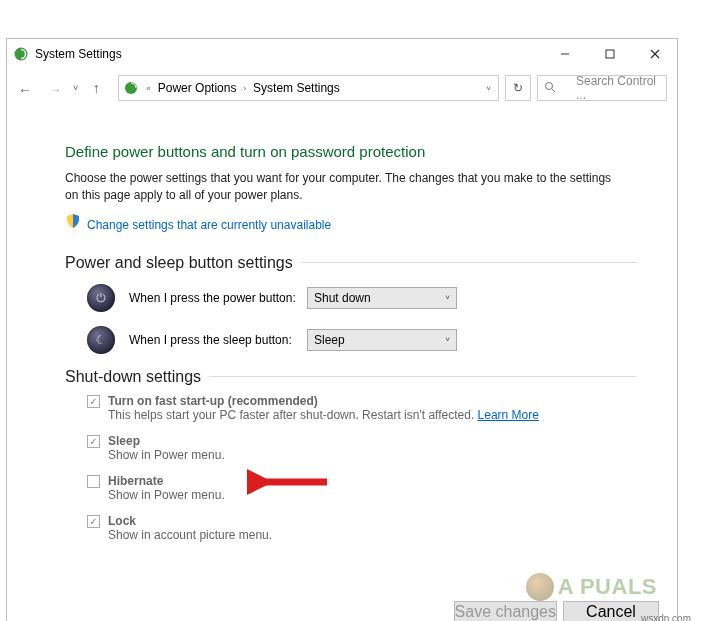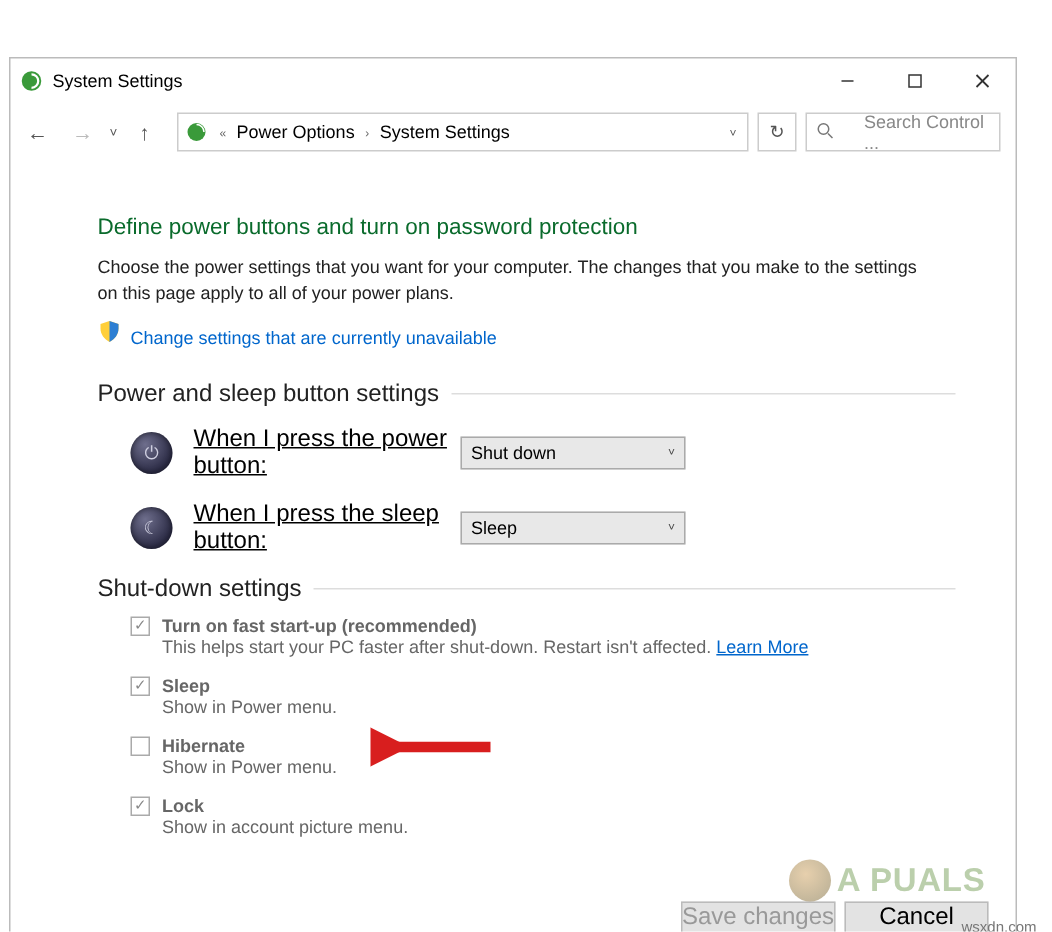--- a/index.html
+++ b/index.html
@@ -124,21 +124,21 @@
     border-radius: 50%;
     background: radial-gradient(circle at 35% 30%, #6e6e8c 0%, #2c2c46 70%);
     display: flex; align-items: center; justify-content: center;
     margin-right: 14px;
     box-shadow: inset 0 0 4px #0008;
   }
   .circle-inner {
     color: #cfcfe0;
     font-size: 12px;
   }
-  .btn-label { width: 178px; font-size: 16px; text-decoration: underline; }
+  .btn-label { width: 178px; font-size: 12px; }
   .select {
     width: 150px; height: 22px;
     background: #e8e8e8;
     border: 1px solid #aaa;
     display: flex; align-items: center;
     padding: 0 6px; font-size: 12px;
   }
   .select-arrow { margin-left: auto; font-size: 8px; color: #444; }
   .shutdown-opts { margin: 6px 0 0 22px; }
   .opt {

